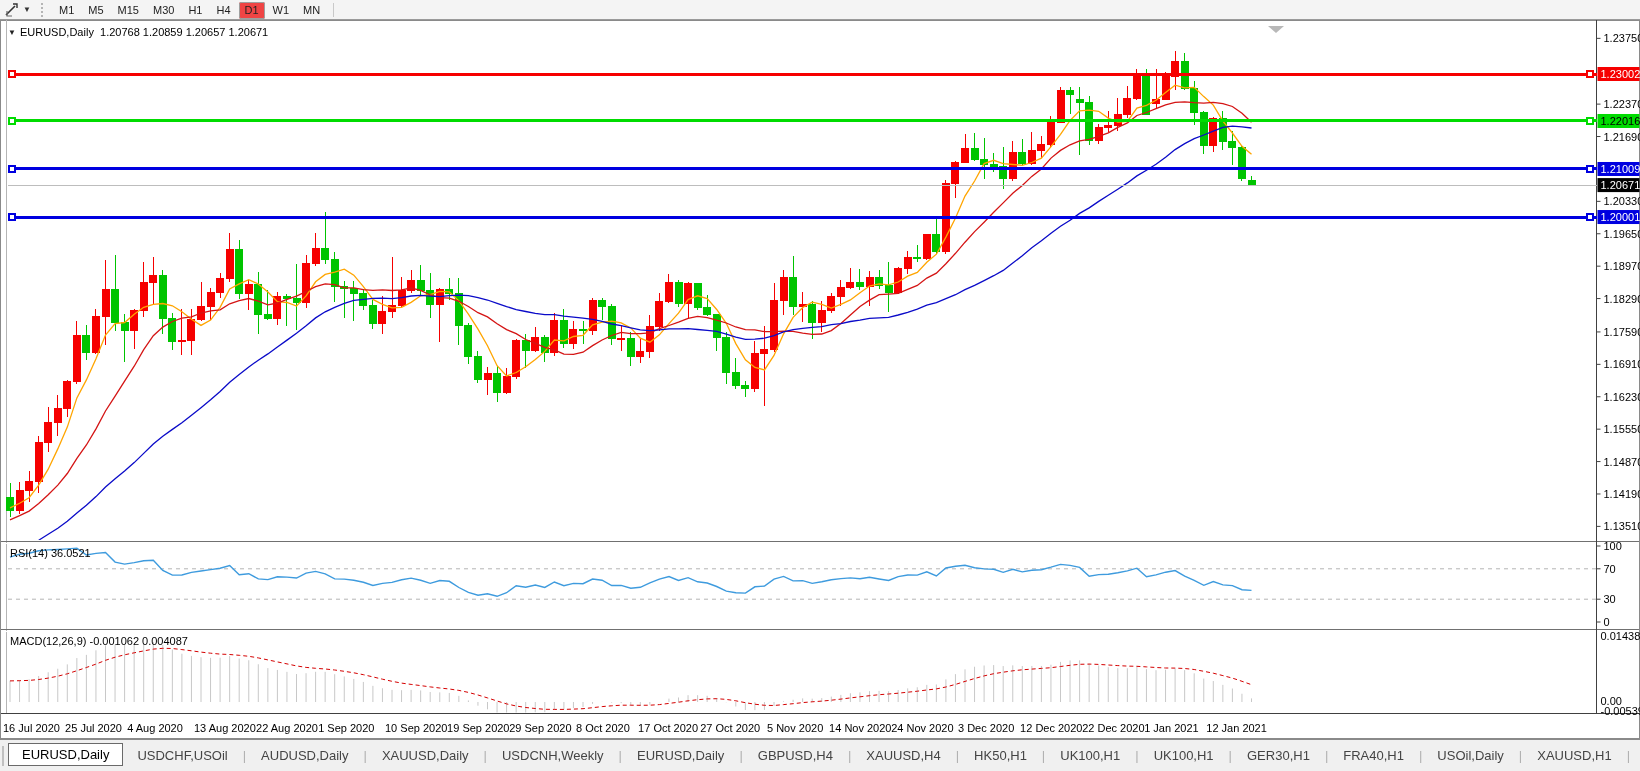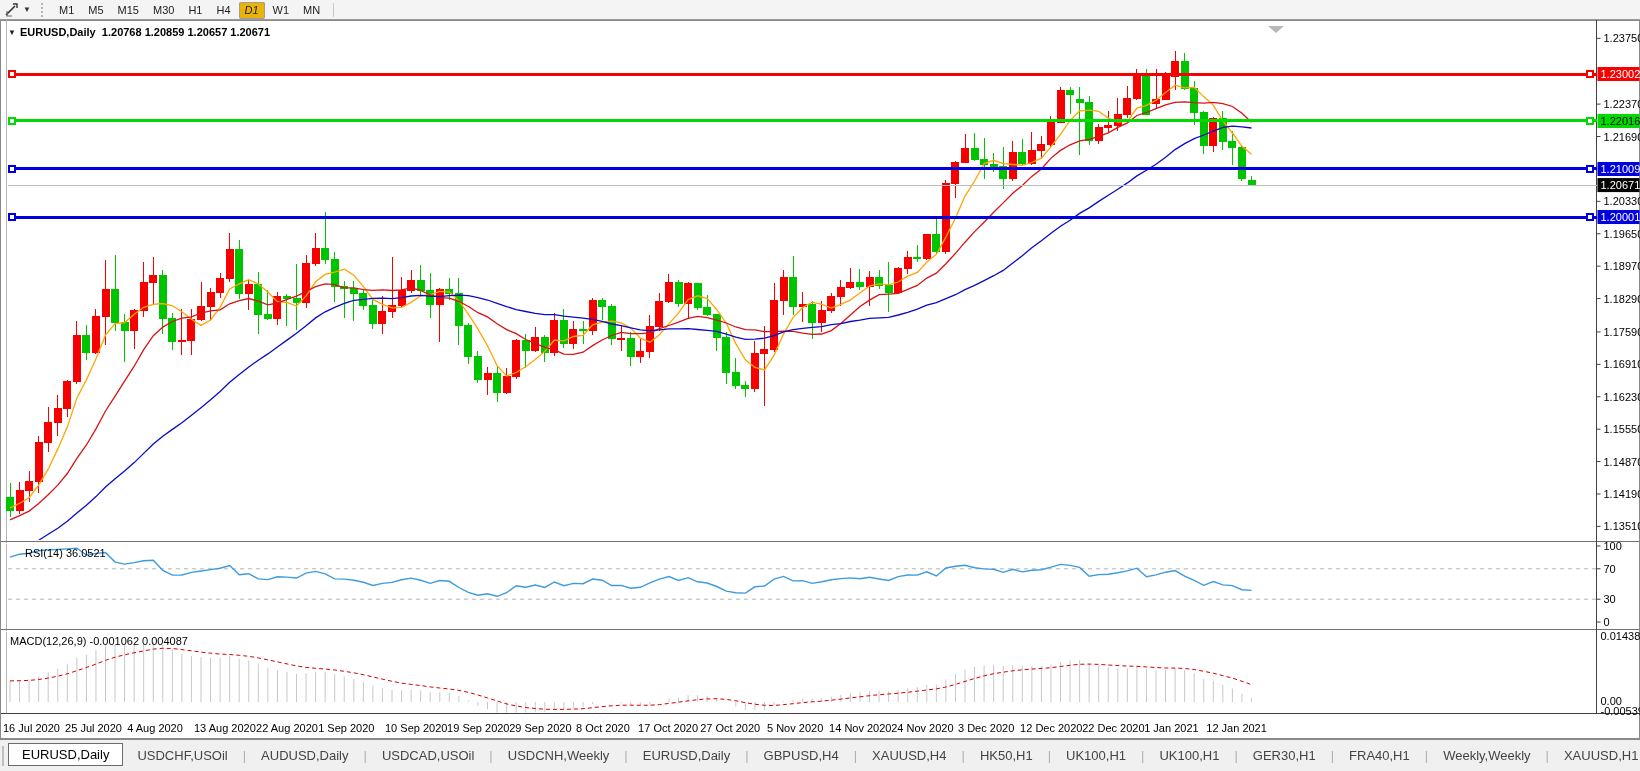--- a/index.html
+++ b/index.html
@@ -10,30 +10,30 @@
   
   #toolbar { position:absolute; top:0; left:0; width:1640px; height:20px;
     background:#f4f4f4; border-bottom:1px solid #9a9a9a;
     display:flex; align-items:center; font-size:11px; color:#222; }
   .tool-icon { width:18px; height:16px; margin-left:3px; display:flex; align-items:center; justify-content:center; }
   .dd-arrow { font-size:8px; color:#333; width:12px; text-align:center; cursor:default; }
   .grip { width:5px; height:14px; margin:0 6px 0 8px;
     border-left:2px dotted #b5b5b5; }
   .tf-btn { min-width:26px; padding:1px 5px 2px 5px; margin:18px 1px; text-align:center;
     border:1px solid transparent; border-radius:2px; cursor:default; }
-  .tf-btn.active { background:#eab308; border:1px solid #9f9f9f;font-style:italic; }
+  .tf-btn.active { background:#ef4444; border:1px solid #9f9f9f; }
   .toolbar-sep { width:1px; height:14px; background:#c9c9c9; margin:0 6px; }
 
   
   #chartwin { position:absolute; top:20px; left:0; width:1640px; height:719px; background:#fff; }
   #chartsvg { position:absolute; top:0; left:0; }
   .overlay-label { position:absolute; font-size:11px; color:#000; white-space:nowrap; }
-  #chart-title { top:6px; left:8px; font-weight:bold; }
+  #chart-title { top:6px; left:8px; font-weight:normal; }
   #chart-title .tri { font-size:8px; vertical-align:1px; margin-right:4px; color:#222; }
-  #rsi-label  { top:527px; left:25px; }
+  #rsi-label  { top:527px; left:10px; }
   #macd-label { top:615px; left:10px; }
 
   
   #tabbar { position:absolute; left:0; top:739px; width:1640px; height:32px;
     background:#f0f0f0; border-top:1px solid #8a8a8a;
     display:flex; align-items:center; font-size:13px; color:#444; }
   #tabbar .tab-grip { width:6px; height:20px; border-right:2px solid #c0c0c0; margin:0 4px 0 2px; }
   .tab { padding:3px 14px; white-space:nowrap; cursor:default; }
   .tab.active { background:#fff; border:1px solid #6a6a6a; color:#000;
     padding:3px 13px; margin-top:-2px; }
@@ -581,41 +581,41 @@
   </div>
 
   <div id="tabbar">
     <span class="tab-grip"></span>
     <span id="tabs-holder" style="display:flex;align-items:center;">
         <span class="tab active">EURUSD,Daily</span>
         <span class="tab">USDCHF,USOil</span>
         <span class="tab-sep">|</span>
         <span class="tab">AUDUSD,Daily</span>
         <span class="tab-sep">|</span>
-        <span class="tab">USDCAD,USOil</span>
+        <span class="tab">XAUUSD,Daily</span>
         <span class="tab-sep">|</span>
         <span class="tab">USDCNH,Weekly</span>
         <span class="tab-sep">|</span>
         <span class="tab">EURUSD,Daily</span>
         <span class="tab-sep">|</span>
         <span class="tab">GBPUSD,H4</span>
         <span class="tab-sep">|</span>
         <span class="tab">XAUUSD,H4</span>
         <span class="tab-sep">|</span>
         <span class="tab">HK50,H1</span>
         <span class="tab-sep">|</span>
         <span class="tab">UK100,H1</span>
         <span class="tab-sep">|</span>
         <span class="tab">UK100,H1</span>
         <span class="tab-sep">|</span>
         <span class="tab">GER30,H1</span>
         <span class="tab-sep">|</span>
         <span class="tab">FRA40,H1</span>
         <span class="tab-sep">|</span>
-        <span class="tab">Weekly,Weekly</span>
+        <span class="tab">USOil,Daily</span>
         <span class="tab-sep">|</span>
         <span class="tab">XAUUSD,H1</span>
         <span class="tab-sep">|</span>
         <span class="tab">DJ30,Daily</span>
       </span>
 
   </div>
 </div>
 
 </body></html>

